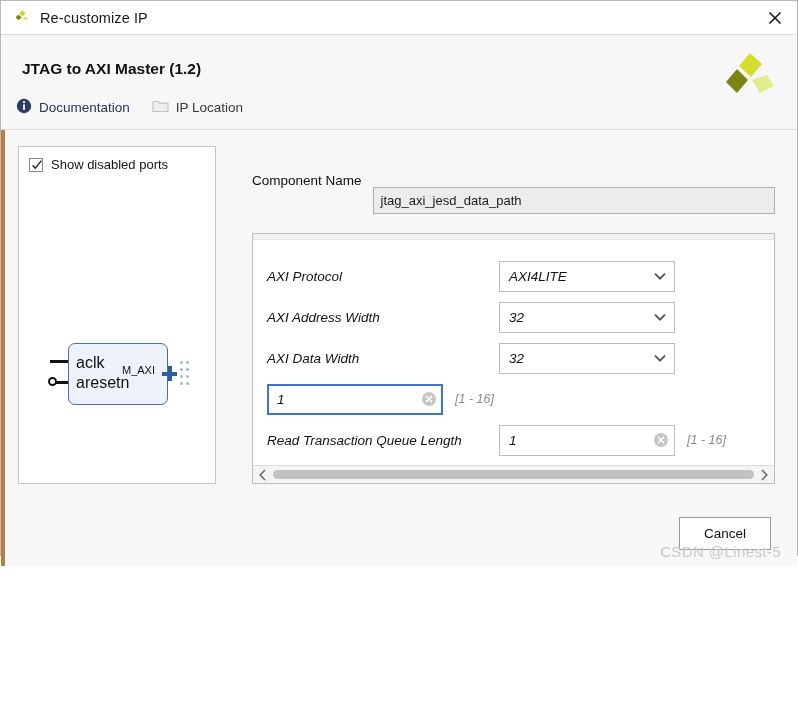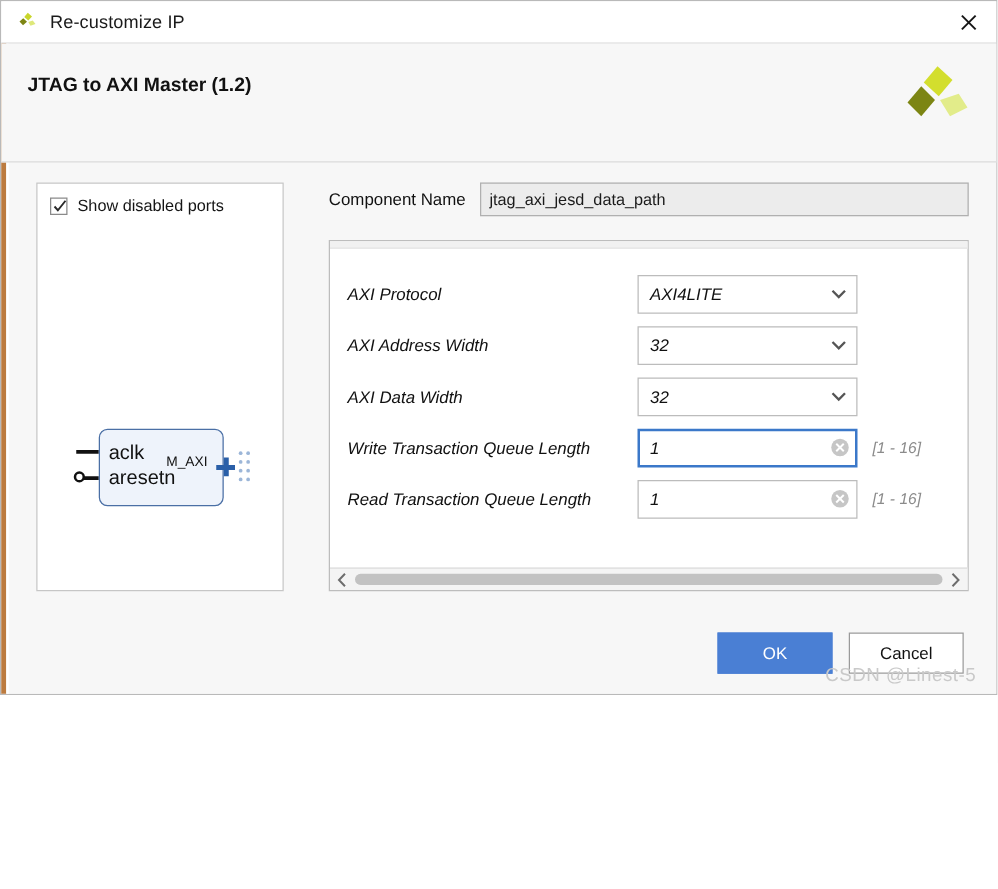--- a/index.html
+++ b/index.html
@@ -125,21 +125,21 @@
     height: 1px;
     background: #dcdcdc;
     position: absolute;
     left: 0; right: 0; bottom: 0;
   }
 
   
   #content {
     flex: 1;
     display: flex;
-    padding: 16px 22px 0 28px;
+    padding: 16px 22px 0 17px;
     gap: 36px;
     align-items: stretch;
     min-height: 0;
   }
 
   
   #leftpanel {
     width: 198px;
     min-width: 198px;
     background: #ffffff;
@@ -265,20 +265,21 @@
     flex: 1;
     height: 27px;
     background: #ececec;
     border: 1px solid #b0b0b0;
     display: flex;
     align-items: center;
     padding: 0 7px;
     font-size: 13px;
     color: #1a1a1a;
     min-width: 0;
+    margin-top: 41px;
   }
 
   #formbox {
     flex: 1;
     border: 1px solid #bdbdbd;
     background: #ffffff;
     display: flex;
     flex-direction: column;
     margin-bottom: 18px;
     min-height: 0;
@@ -456,20 +457,40 @@
       <div id="ip-title">JTAG to AXI Master (1.2)</div>
 
       <div id="ip-logo">
         <svg width="56" height="52" viewBox="0 0 56 52">
           <polygon points="29,2 41,13 30,26 18,15" fill="#d3de2e"></polygon>
           <polygon points="16,18 27,29 16,42 5,31" fill="#7c8513"></polygon>
           <polygon points="31,29 46,24 53,35 39,42" fill="#e2ec8a"></polygon>
         </svg>
       </div>
 
+      <div id="links">
+        <div class="link-item">
+          <span>
+            <svg width="16" height="16" viewBox="0 0 16 16">
+              <circle cx="8" cy="8" r="7.2" fill="#2b3a66"></circle>
+              <rect x="7.1" y="6.3" width="1.8" height="5.6" rx="0.5" fill="#ffffff"></rect>
+              <circle cx="8" cy="4.2" r="1.1" fill="#ffffff"></circle>
+            </svg>
+          </span>
+          <span class="link-label">Documentation</span>
+        </div>
+        <div class="link-item">
+          <span>
+            <svg width="17" height="14" viewBox="0 0 17 14">
+              <path d="M1 2.5 h5.2 l1.4 1.6 H16 v8.4 H1 Z" fill="#efefef" stroke="#c2c2c2" stroke-width="1.1"></path>
+            </svg>
+          </span>
+          <span class="link-label disabled">IP Location</span>
+        </div>
+      </div>
       <div id="links-sep"></div>
     </div>
 
     <div id="content">
 
       <div id="leftpanel">
         <div id="show-ports-row">
           <span class="checkbox">
             <svg width="12" height="12" viewBox="0 0 12 12">
               <path d="M1.6 6.2 L4.3 9.2 L10.4 1.6" stroke="#2a2a2a" stroke-width="1.5" fill="none"></path>
@@ -544,21 +565,20 @@
                 <span class="combo-val">32</span>
                 <span class="chev">
                   <svg width="12" height="9" viewBox="0 0 12 9">
                     <path d="M1 1.6 L6 6.6 L11 1.6" stroke="#555555" stroke-width="1.9" fill="none"></path>
                   </svg>
                 </span>
               </span>
             </div>
 
             <div class="field-row">
-              <span class="field-label">Write Transaction Queue Length</span>
               <span class="textfield focused">
                 <span class="tf-val">1</span>
                 <span class="clear-icon">
                   <svg width="16" height="16" viewBox="0 0 16 16">
                     <circle cx="8" cy="8" r="7" fill="#c6c6c6"></circle>
                     <line x1="5" y1="5" x2="11" y2="11" stroke="#ffffff" stroke-width="1.6"></line>
                     <line x1="11" y1="5" x2="5" y2="11" stroke="#ffffff" stroke-width="1.6"></line>
                   </svg>
                 </span>
               </span>
@@ -596,19 +616,18 @@
                 <path d="M3 1 L7.8 6 L3 11" stroke="#6d6d6d" stroke-width="1.6" fill="none"></path>
               </svg>
             </span>
           </div>
         </div>
 
       </div>
     </div>
 
     <div id="footer">
-      <div class="btn" id="ok-btn">OK</div>
       <div class="btn" id="cancel-btn">Cancel</div>
       <div id="watermark">CSDN @Linest-5</div>
     </div>
 
   </div>
 </div>
 
 </body></html>

